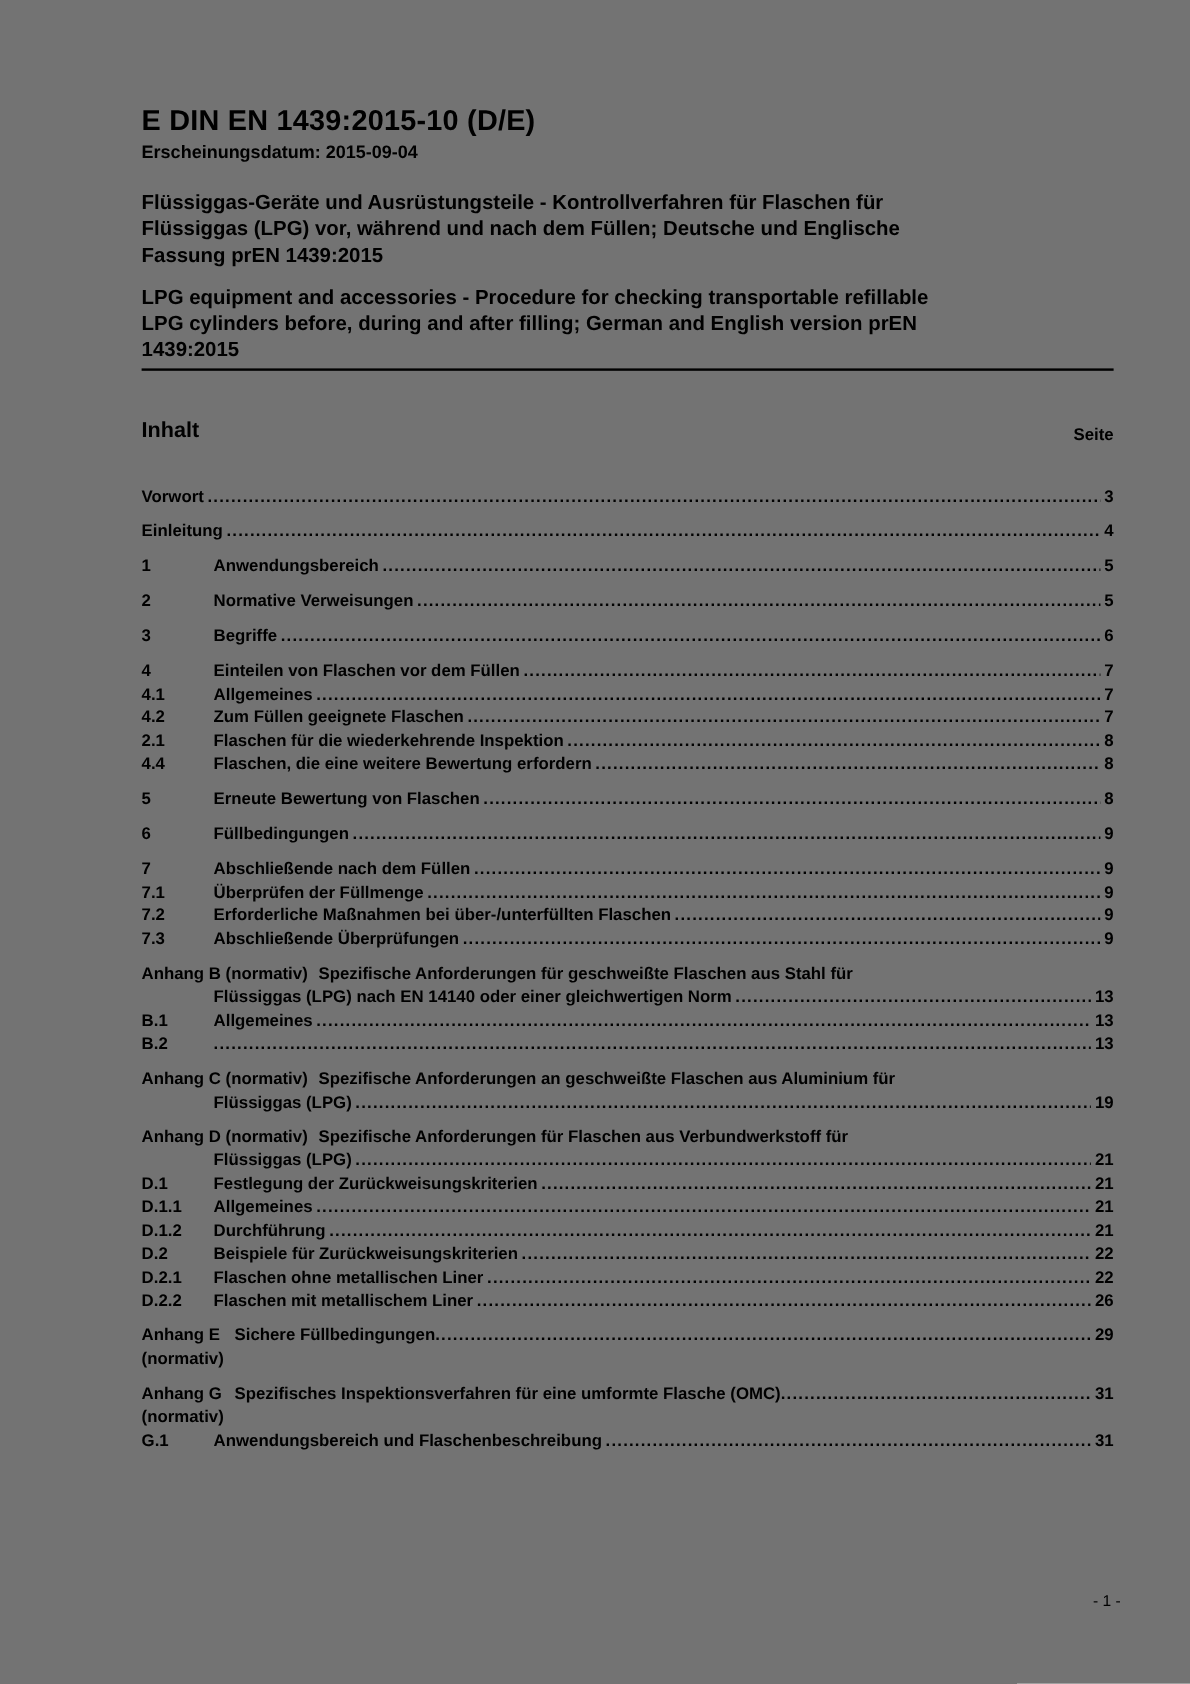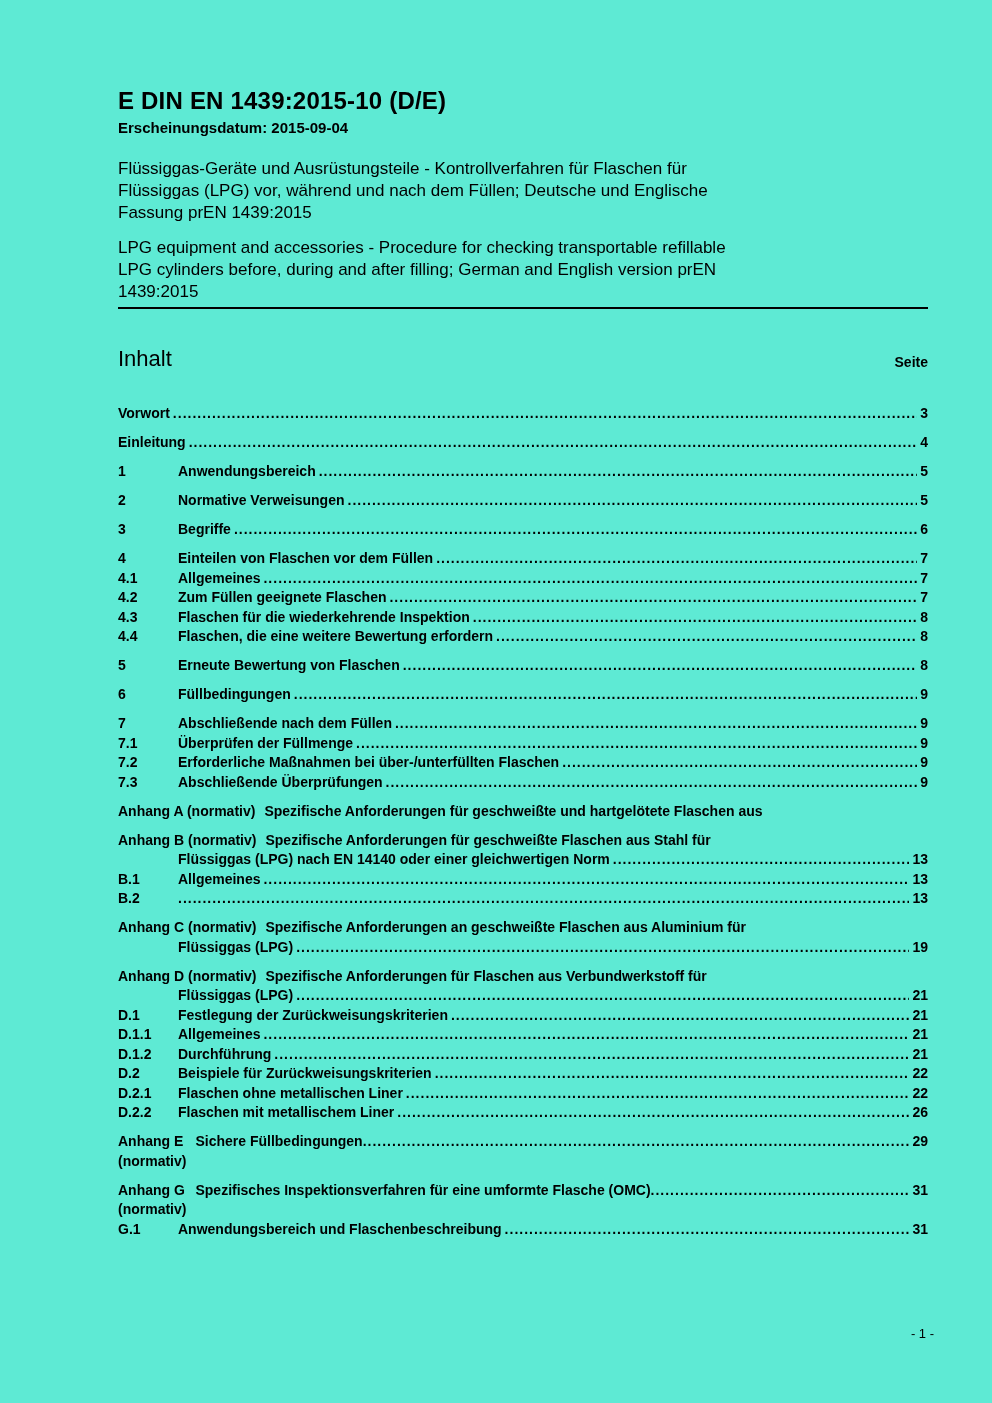--- a/index.html
+++ b/index.html
@@ -13,58 +13,58 @@
     position: relative;
     overflow: hidden;
     font-family: "Liberation Sans", "DejaVu Sans", sans-serif;
     color: #000000;
   }
   .page {
     position: absolute;
     inset: 0;
     box-sizing: border-box;
     padding: 86px 64px 0 118px;
-    background: #5eead4;
+    background: #737373;
   }
   .doc-title {
     font-size: 24px;
     line-height: 30px;
     font-weight: bold;
     letter-spacing: 0.2px;
   }
   .doc-date {
     font-size: 15px;
     line-height: 18px;
     font-weight: bold;
     margin-top: 3px;
   }
   .doc-subtitle {
     font-size: 17px;
     line-height: 22px;
-    font-weight: normal;
+    font-weight: bold;
     white-space: pre-line;
   }
   .doc-subtitle.de { margin-top: 21px; }
   .doc-subtitle.en { margin-top: 13px; }
   .rule {
     border: none;
     border-top: 2px solid #000000;
     margin: 0;
     margin-top: 4px;
   }
   .toc-head {
     margin-top: 37px;
     display: flex;
     justify-content: space-between;
     align-items: flex-end;
   }
   .toc-title {
-    font-size: 22px;
+    font-size: 18px;
     line-height: 25px;
-    font-weight: normal;
+    font-weight: bold;
   }
   .toc-seite {
     font-size: 14px;
     line-height: 18px;
     font-weight: bold;
   }
   .toc-list {
     margin-top: 33px;
     font-size: 14px;
     font-weight: bold;
@@ -175,21 +175,21 @@
         <span class="dots"></span>
         <span class="pg">7</span>
       </div>
       <div class="toc-row leaderline">
         <span class="num">4.2</span>
         <span class="ttl">Zum Füllen geeignete Flaschen</span>
         <span class="dots"></span>
         <span class="pg">7</span>
       </div>
       <div class="toc-row leaderline">
-        <span class="num">4.3</span>
+        <span class="num">2.1</span>
         <span class="ttl">Flaschen für die wiederkehrende Inspektion</span>
         <span class="dots"></span>
         <span class="pg">8</span>
       </div>
       <div class="toc-row leaderline">
         <span class="num">4.4</span>
         <span class="ttl">Flaschen, die eine weitere Bewertung erfordern</span>
         <span class="dots"></span>
         <span class="pg">8</span>
       </div>
@@ -223,21 +223,20 @@
         <span class="dots"></span>
         <span class="pg">9</span>
       </div>
       <div class="toc-row leaderline">
         <span class="num">7.3</span>
         <span class="ttl">Abschließende Überprüfungen</span>
         <span class="dots"></span>
         <span class="pg">9</span>
       </div>
       <div class="toc-row gap">
-        <div class="annex-line"><span class="annex-label">Anhang A (normativ)</span><span class="annex-text">Spezifische Anforderungen für geschweißte und hartgelötete Flaschen aus</span></div>
       </div>
       <div class="toc-row gap">
         <div class="annex-line"><span class="annex-label">Anhang B (normativ)</span><span class="annex-text">Spezifische Anforderungen für geschweißte Flaschen aus Stahl für</span></div>
         <div class="annex-line2 leaderline">
           <span class="annex-text2">Flüssiggas (LPG) nach EN 14140 oder einer gleichwertigen Norm</span>
           <span class="dots"></span>
           <span class="pg">13</span>
         </div>
       </div>
       <div class="toc-row leaderline">

